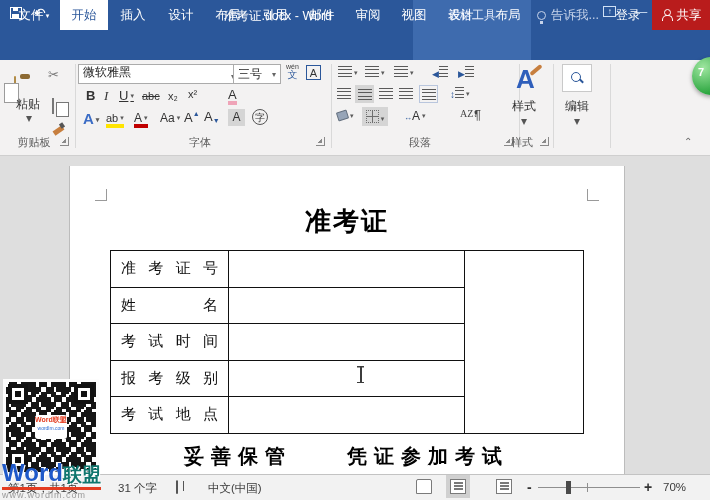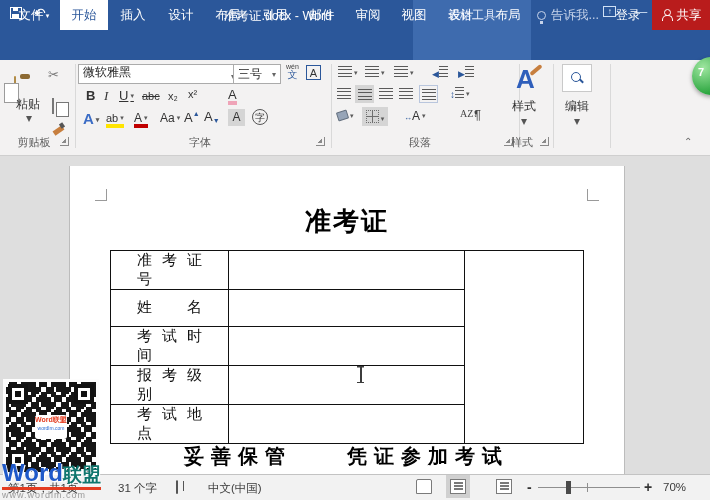--- a/index.html
+++ b/index.html
@@ -68,21 +68,21 @@
 
   
   .docarea { position:absolute; left:0; top:156px; width:710px; height:318px; background:#dedede; overflow:hidden; z-index:0; }
   .page { position:absolute; left:70px; top:10px; width:554px; height:330px; background:#fff; box-shadow:1px 0 0 #bcbcbc,-1px 0 0 #bcbcbc; }
   .cmark { position:absolute; width:12px; height:12px; }
   .cmark.tl { left:25px; top:23px; border-right:1px solid #9a9a9a; border-bottom:1px solid #9a9a9a; }
   .cmark.tr { left:517px; top:23px; border-left:1px solid #9a9a9a; border-bottom:1px solid #9a9a9a; }
   .ptitle { position:absolute; left:0; top:38px; width:100%; text-align:center; font-size:26px; font-weight:900; color:#000; letter-spacing:2px; }
   .ticket { position:absolute; left:40px; top:84px; border-collapse:collapse; table-layout:fixed; }
   .ticket td { border:1.5px solid #111; height:36.5px; background:#fff; }
-  .ticket td.lbl { font-size:15px; color:#111; padding:0 26px; text-align:justify; text-align-last:justify; }
+  .ticket td.lbl { font-size:15px; color:#111; padding:0 10px; text-align:justify; text-align-last:justify; }
   .caption { position:absolute; left:40px; top:277px; width:473px; display:flex; justify-content:center; gap:55px; font-family:"DejaVu Serif",serif; font-size:20px; font-weight:700; letter-spacing:7px; color:#000; }
   .ibeam { position:absolute; left:286px; top:200px; width:9px; height:17px; }
   .ibeam::before { content:""; position:absolute; left:4px; top:1px; width:1.5px; height:15px; background:#3c3c3c; }
   .ibeam::after { content:""; position:absolute; left:1px; top:0; width:7px; height:17px;
     background:linear-gradient(#3c3c3c,#3c3c3c) top/7px 1.5px no-repeat,linear-gradient(#3c3c3c,#3c3c3c) bottom/7px 1.5px no-repeat; }
 
   
   .statusbar { position:absolute; left:0; top:474px; width:710px; height:26px; background:#f2f2f2; border-top:1px solid #c3c3c3; z-index:1; font-size:11.5px; color:#3b3b3b; }
   .sb { position:absolute; top:6px; }
   .i-book { width:14px; height:11px; border:1px solid #555; border-radius:2px 2px 0 0; position:relative; background:#fff; }

